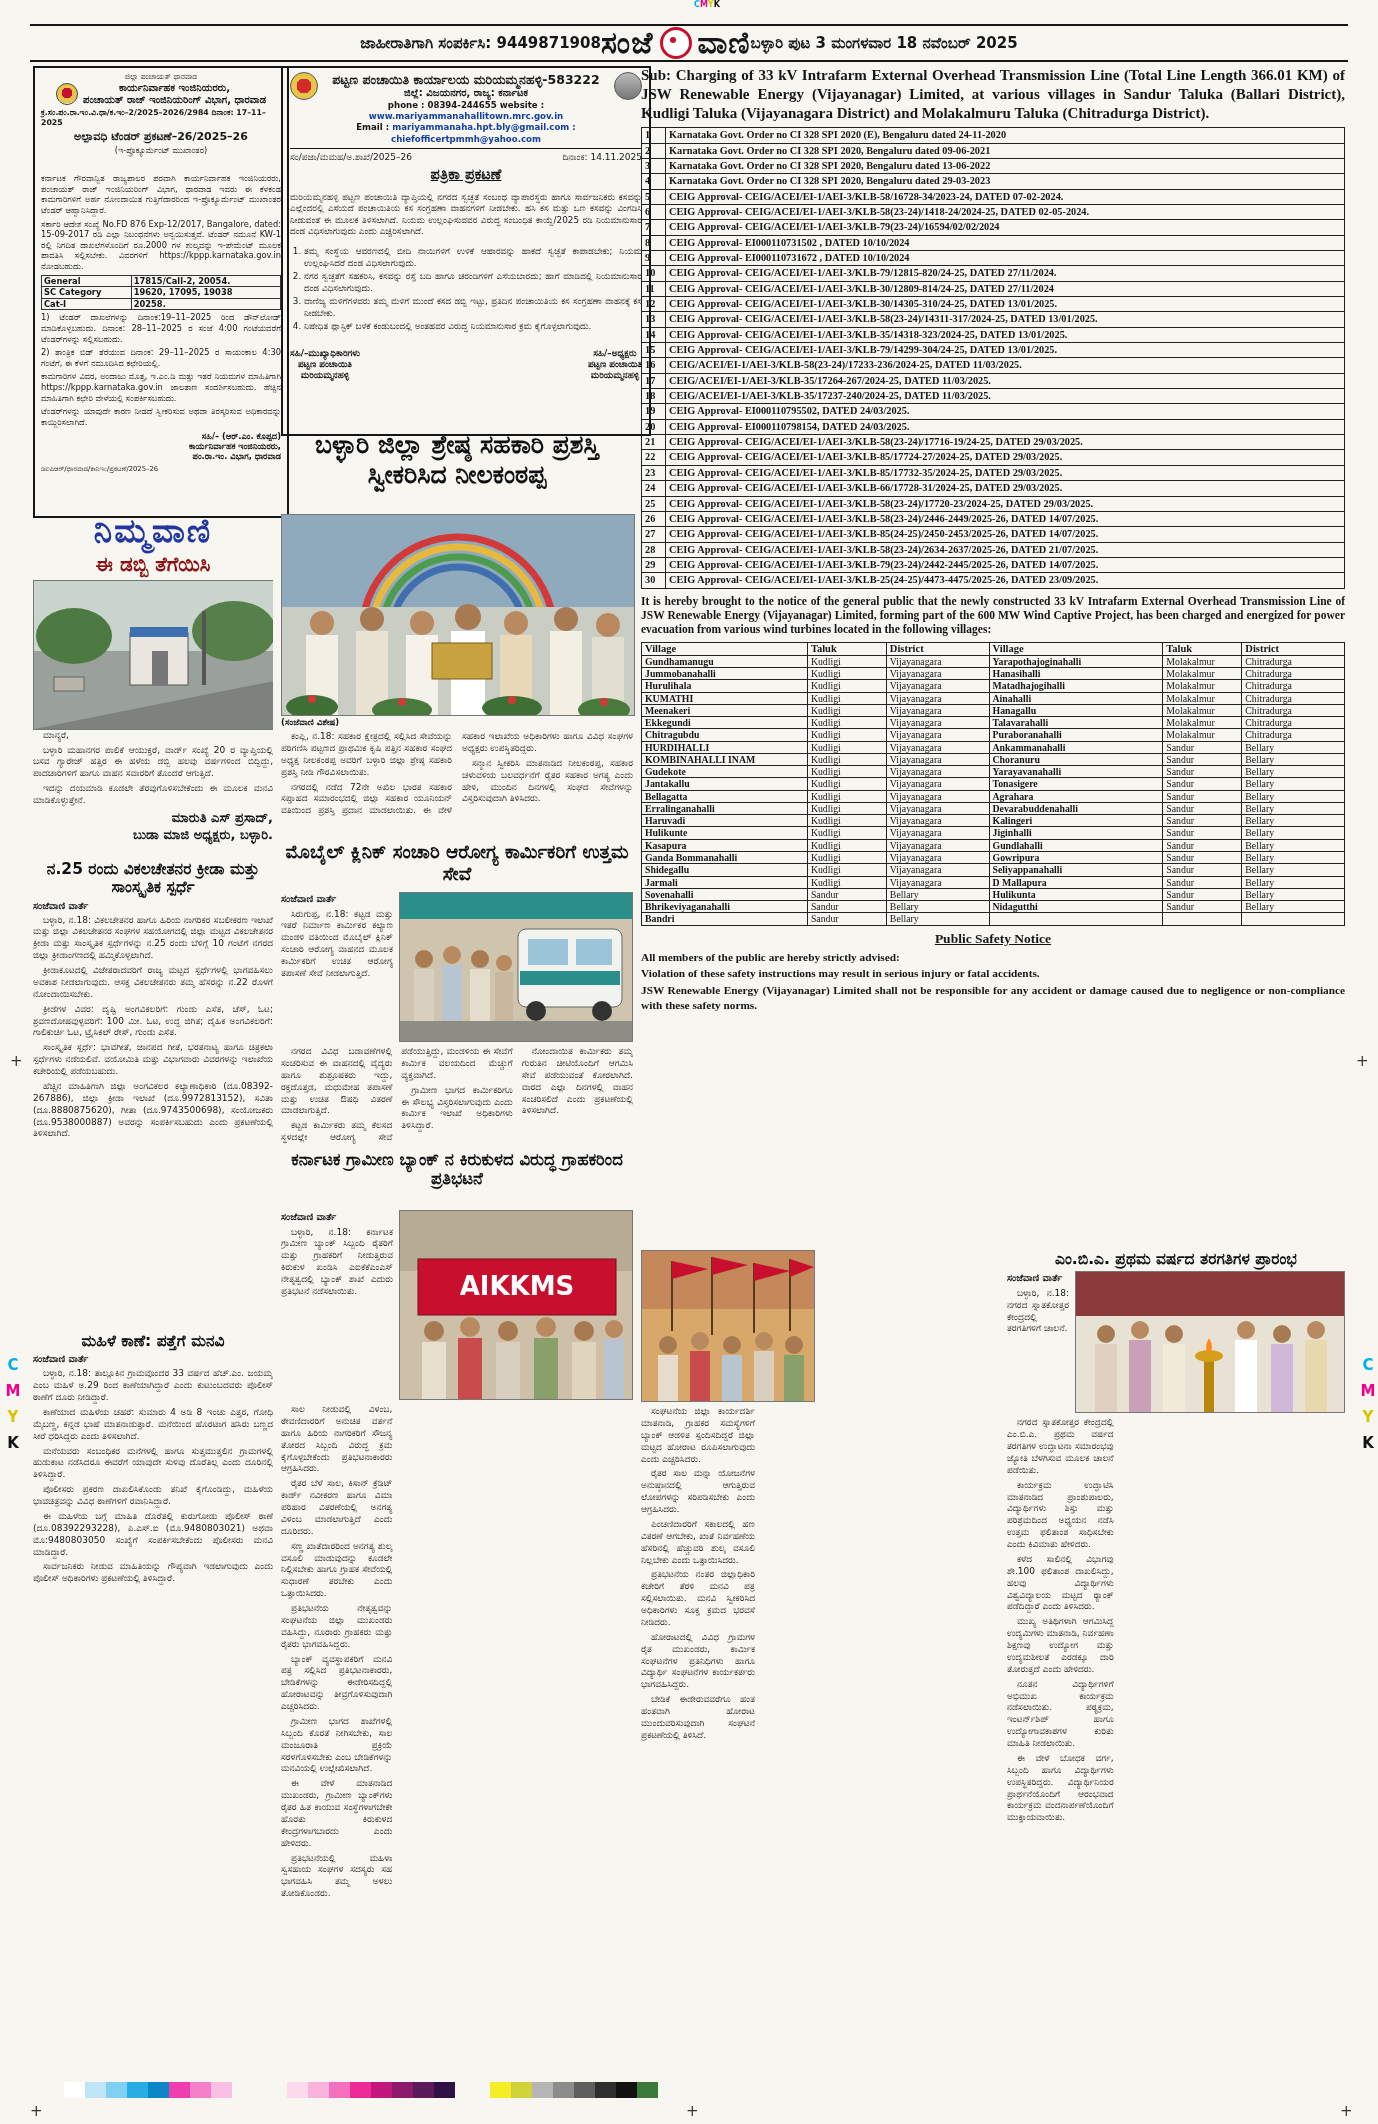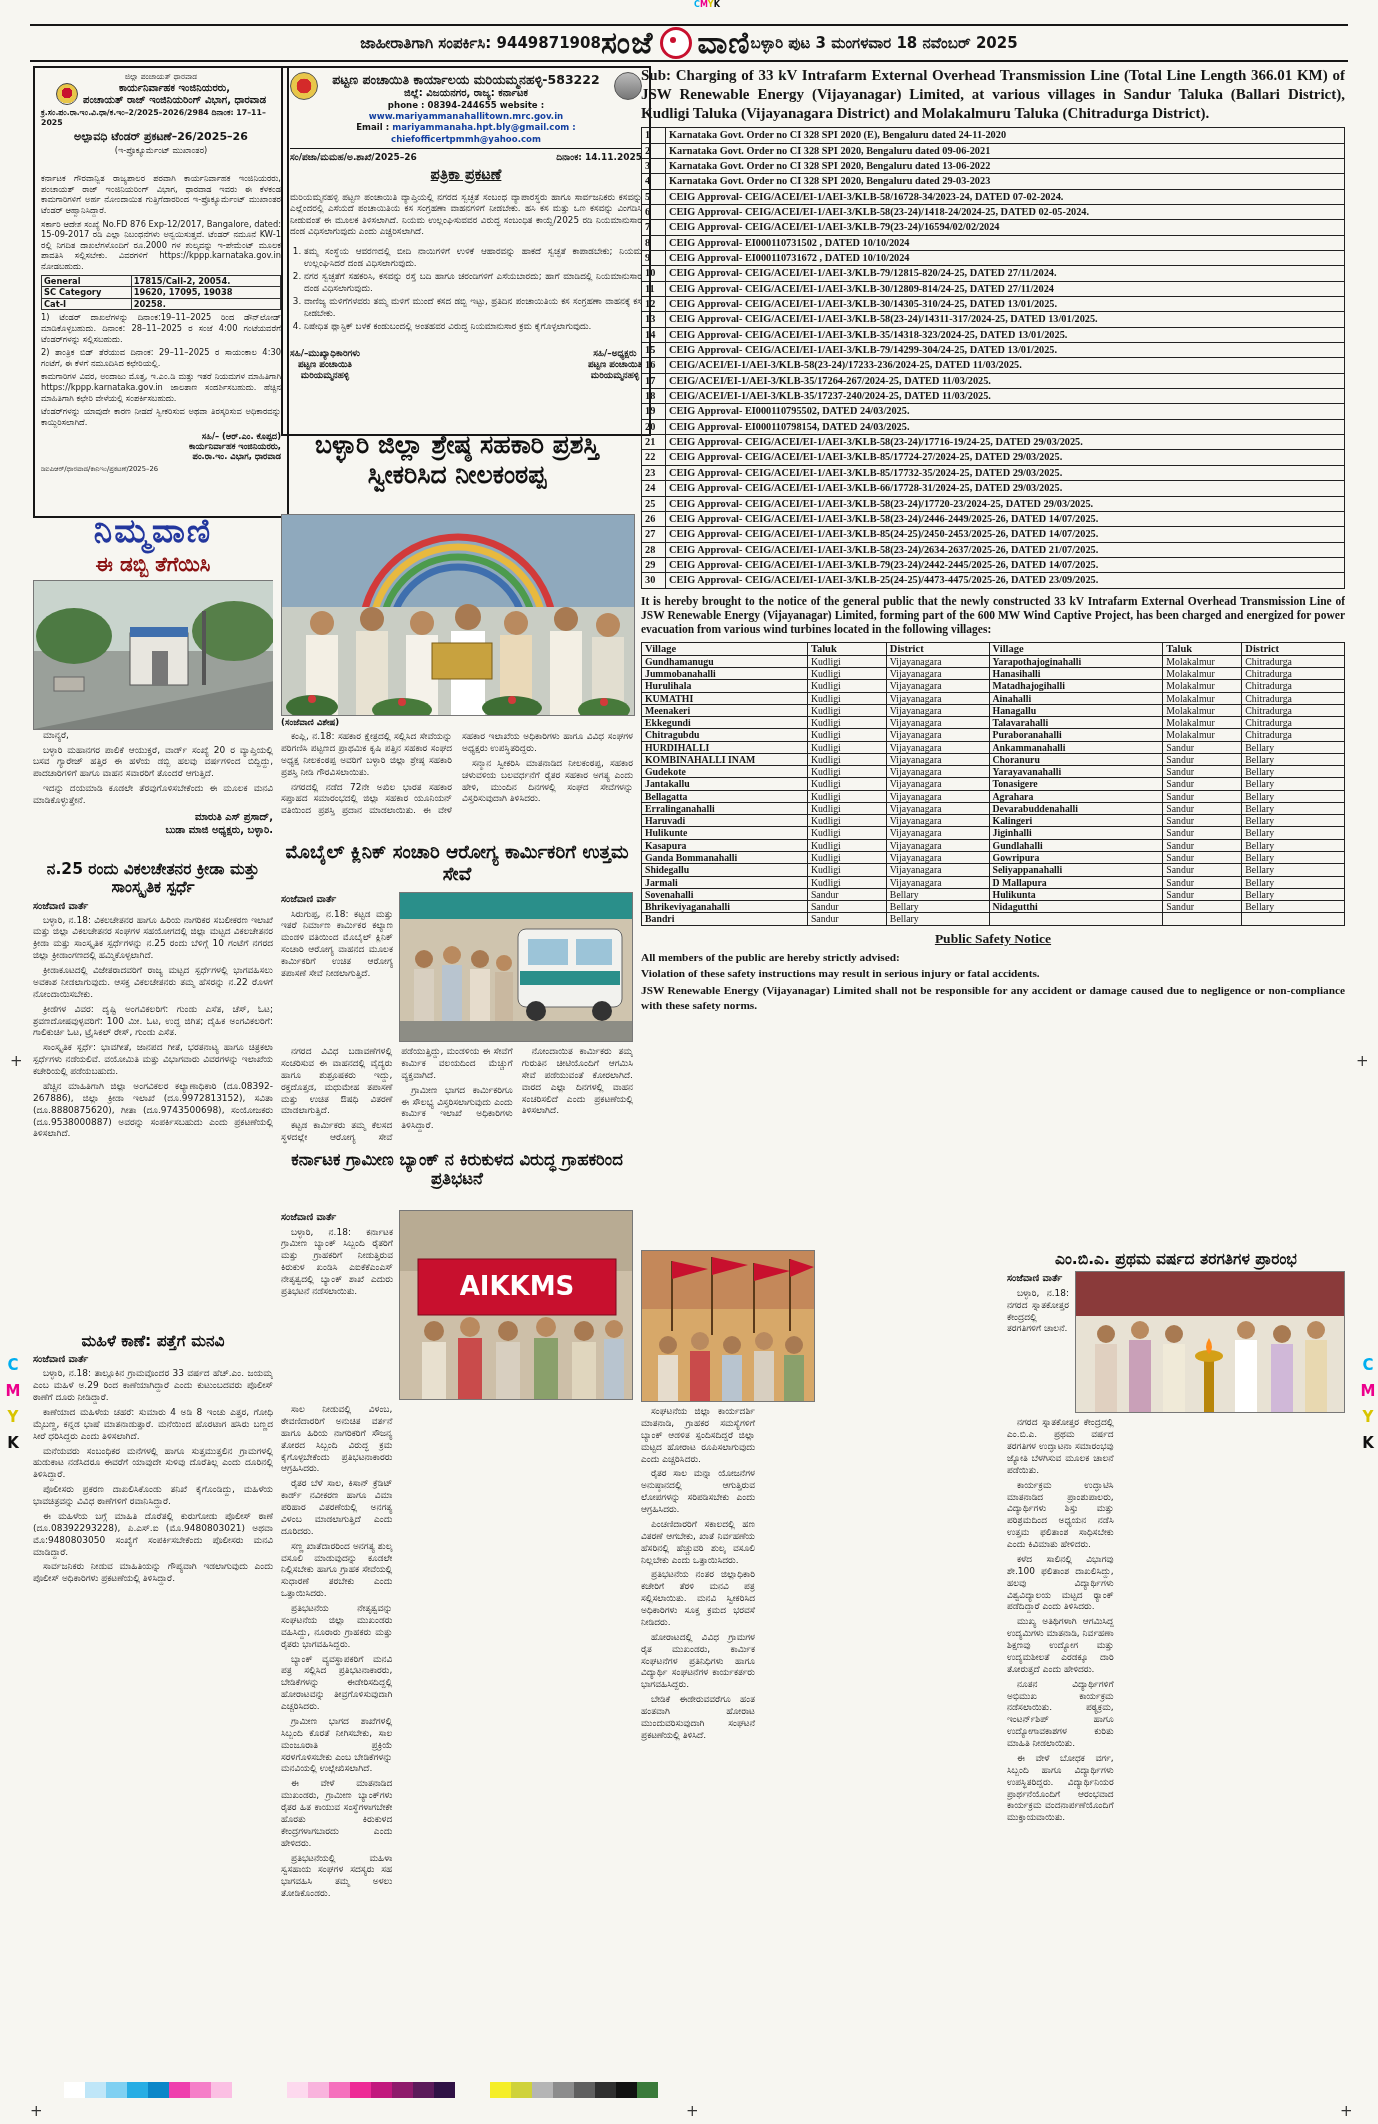--- a/index.html
+++ b/index.html
@@ -40,38 +40,38 @@
   #tender p{margin:0 0 3px;text-align:justify}
   #tender table{width:100%;border-collapse:collapse;font-size:8.3px;font-weight:bold;margin:2px 0}
   #tender td{padding:0 2px;border:1px solid #333}
   #tender .sig{text-align:right;font-weight:bold;font-size:8.3px;line-height:1.25;margin-top:3px}
   #tender .bref{font-size:6.8px;margin-top:3px}
 
   #nimmavani{left:33px;top:514px;width:240px;height:338px}
   .nv-title{font-size:33px;font-weight:bold;color:#23379e;text-align:center;letter-spacing:2px;line-height:1.05}
   .nv-sub{font-size:20px;font-weight:bold;color:#8a1111;text-align:center;margin:3px 0 4px}
   #nimmavani .ph{width:240px;height:148px}
-  #nimmavani .byline{text-align:right;font-weight:bold;font-size:10px;line-height:1.3}
+  #nimmavani .byline{text-align:right;font-weight:bold;font-size:13px;line-height:1.3}
 
   #sports{left:33px;top:860px;width:240px;height:464px}
   #sports .headline{font-size:15.5px;margin-bottom:3px}
   #missing{left:33px;top:1332px;width:240px;height:726px}
   #missing .headline{font-size:15.5px;margin-bottom:3px}
 
   
   #panchayat{left:281px;top:66px;width:352px;height:358px;border:2px solid #161616;padding:4px 7px}
   #panchayat .hd{display:flex;align-items:center;gap:6px}
   #panchayat .em1{width:26px;height:26px;border-radius:50%;background:radial-gradient(circle,#d42a2a 0 40%,#e8c64a 41% 75%,#fff 76%);border:1px solid #555;flex:0 0 auto}
   #panchayat .em2{width:26px;height:26px;border-radius:50%;background:linear-gradient(#bbb,#777);border:1px solid #555;flex:0 0 auto}
   #panchayat .t1{font-size:12.5px;font-weight:bold;text-align:center;line-height:1.15}
   #panchayat .t2{font-size:10px;font-weight:bold;text-align:center}
   #panchayat .contact{font-size:8.6px;font-weight:bold;text-align:center;line-height:1.3}
   #panchayat .lnk{color:#1440a0}
   #panchayat .hr{height:1.5px;background:#161616;margin:3px 0}
-  #panchayat .refrow{display:flex;justify-content:space-between;font-size:9px;font-weight:bold}
+  #panchayat .refrow{display:flex;justify-content:space-between;font-size:9px;font-weight:normal}
   #panchayat .pr-title{font-size:14.5px;font-weight:bold;text-align:center;text-decoration:underline;margin:3px 0}
   #panchayat .intro,#panchayat li{font-size:8.8px;text-align:justify;line-height:1.3}
   #panchayat ol{margin:2px 0 2px 14px;padding:0}
   #panchayat li{margin-bottom:2px}
   #panchayat .sigs{display:flex;justify-content:space-between;margin-top:16px}
   #panchayat .sig{font-size:8.8px;font-weight:bold;text-align:center;line-height:1.25}
 
   #award-head{left:281px;top:430px;width:352px;height:82px;font-size:25px}
   #award-photo{left:281px;top:514px;width:352px;height:200px}
   #award-caption{left:281px;top:717px;width:352px;height:12px}

